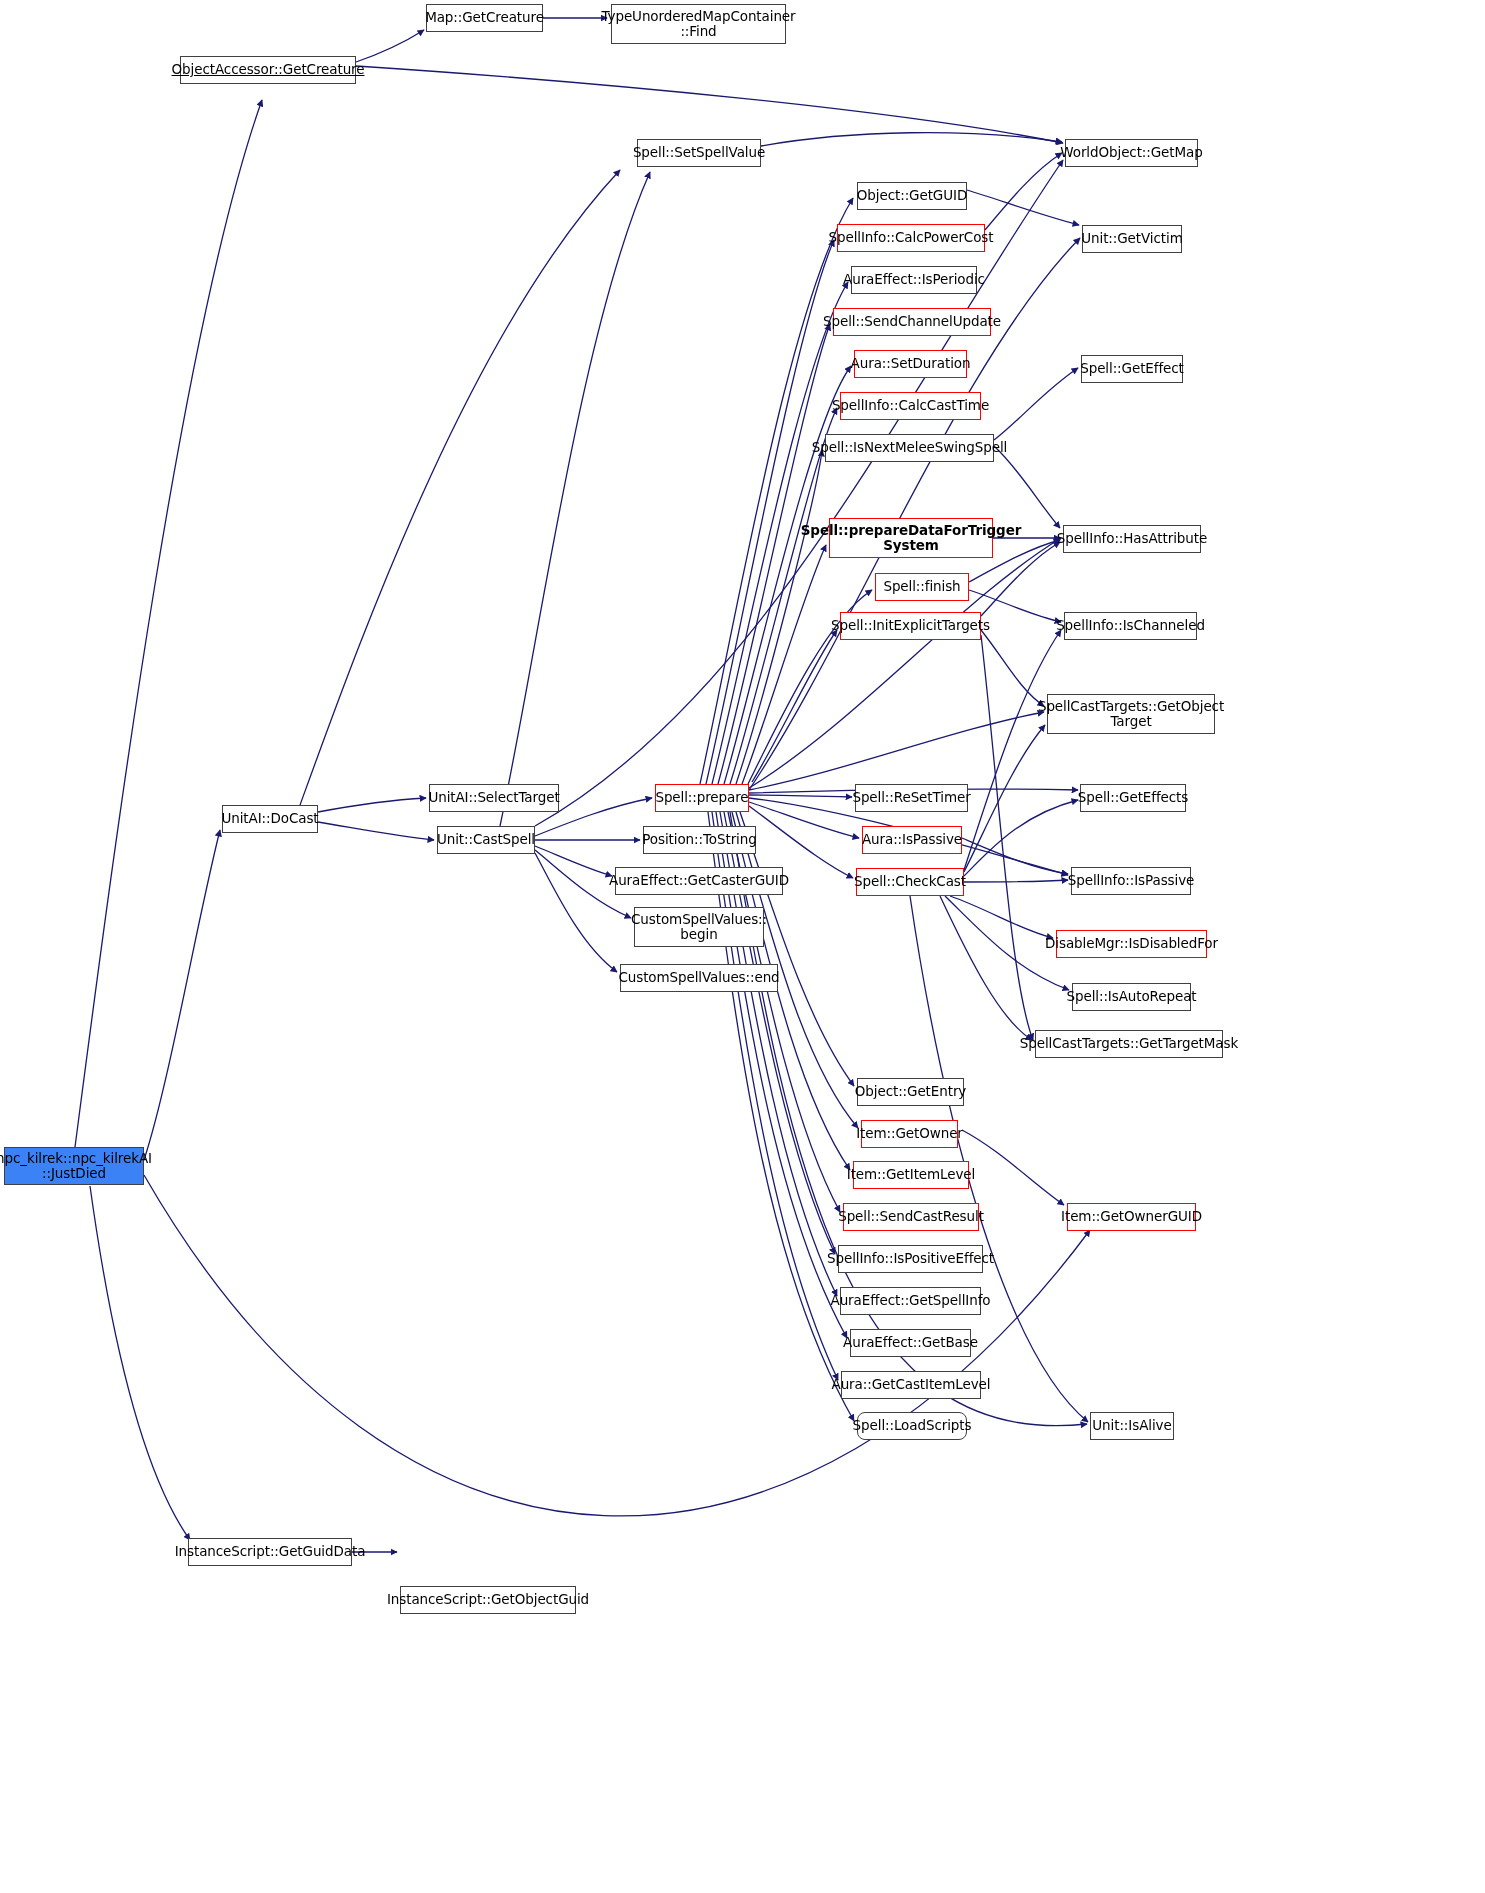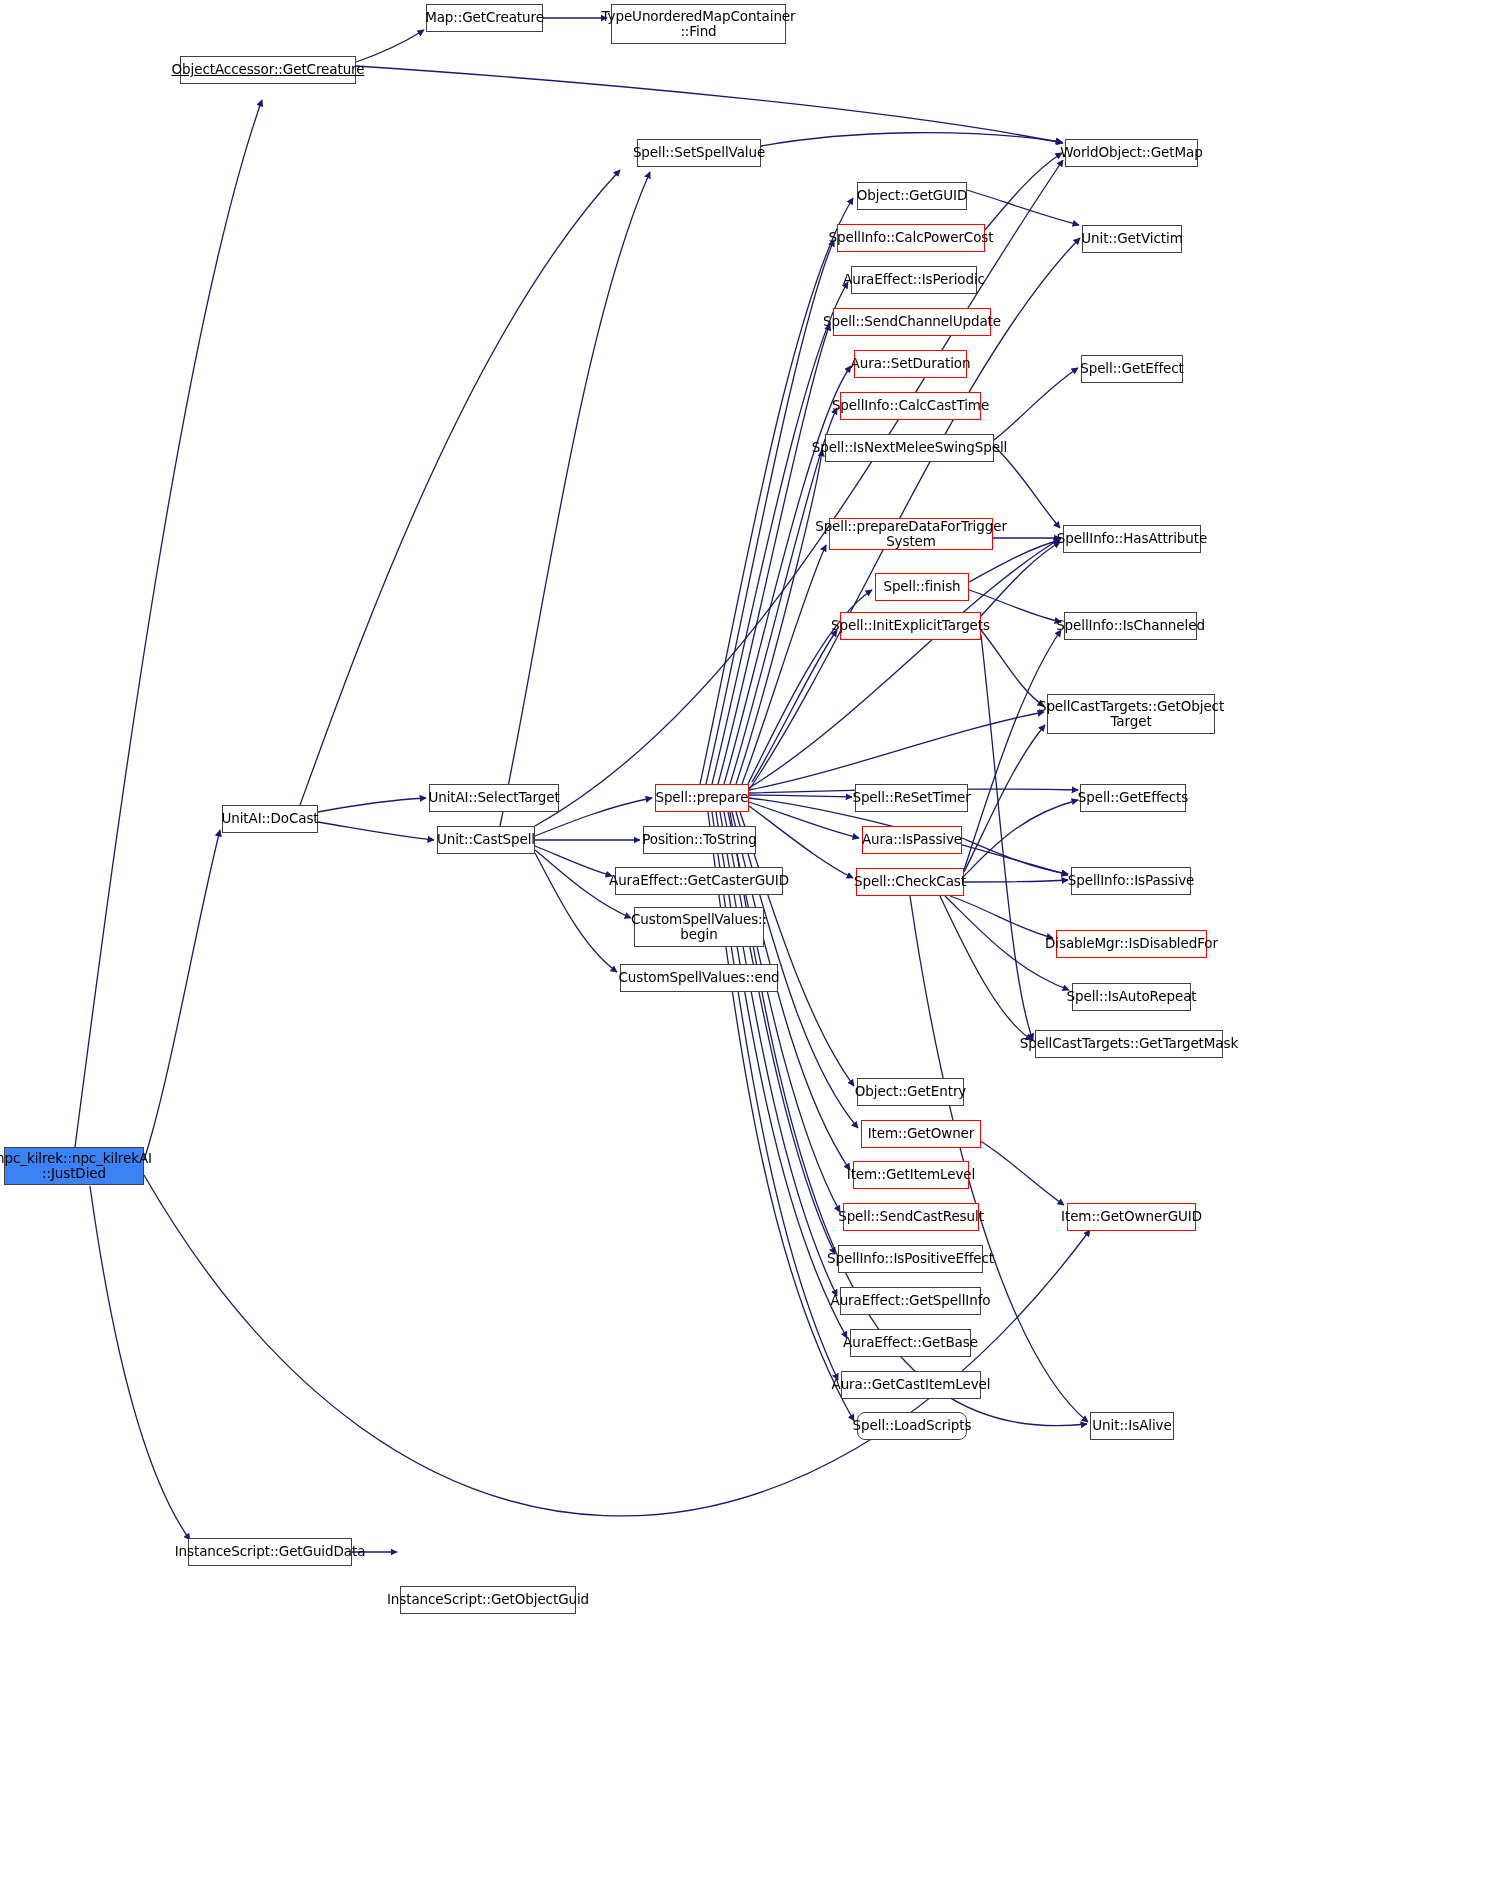--- a/index.html
+++ b/index.html
@@ -145,29 +145,29 @@
 begin</div>
       <div class="node" style="left: 620px; top: 964px; width: 158px; height: 28px;">CustomSpellValues::end</div>
       <div class="node red" style="left: 655px; top: 784px; width: 94px; height: 28px;">Spell::prepare</div>
       <div class="node" style="left: 857px; top: 182px; width: 110px; height: 28px;">Object::GetGUID</div>
       <div class="node red" style="left: 837px; top: 224px; width: 148px; height: 28px;">SpellInfo::CalcPowerCost</div>
       <div class="node" style="left: 851px; top: 266px; width: 126px; height: 28px;">AuraEffect::IsPeriodic</div>
       <div class="node red" style="left: 833px; top: 308px; width: 158px; height: 28px;">Spell::SendChannelUpdate</div>
       <div class="node red" style="left: 854px; top: 350px; width: 113px; height: 28px;">Aura::SetDuration</div>
       <div class="node red" style="left: 840px; top: 392px; width: 141px; height: 28px;">SpellInfo::CalcCastTime</div>
       <div class="node" style="left: 825px; top: 434px; width: 169px; height: 28px;">Spell::IsNextMeleeSwingSpell</div>
-      <div class="node red" style="left: 829px; top: 518px; width: 164px; height: 32px;">Spell::prepareDataForTrigger
+      <div class="node red" style="left: 829px; top: 518px; width: 164px; height: 40px; font-weight: bold;">Spell::prepareDataForTrigger
 System</div>
       <div class="node red" style="left: 875px; top: 573px; width: 94px; height: 28px;">Spell::finish</div>
       <div class="node red" style="left: 840px; top: 612px; width: 141px; height: 28px;">Spell::InitExplicitTargets</div>
       <div class="node" style="left: 855px; top: 784px; width: 113px; height: 28px;">Spell::ReSetTimer</div>
       <div class="node red" style="left: 862px; top: 826px; width: 100px; height: 28px;">Aura::IsPassive</div>
       <div class="node red" style="left: 856px; top: 868px; width: 108px; height: 28px;">Spell::CheckCast</div>
       <div class="node" style="left: 857px; top: 1078px; width: 107px; height: 28px;">Object::GetEntry</div>
-      <div class="node red" style="left: 861px; top: 1120px; width: 120px; height: 28px;">Item::GetOwner</div>
+      <div class="node red" style="left: 861px; top: 1120px; width: 97px; height: 28px;">Item::GetOwner</div>
       <div class="node red" style="left: 853px; top: 1161px; width: 116px; height: 28px;">Item::GetItemLevel</div>
       <div class="node red" style="left: 843px; top: 1203px; width: 136px; height: 28px;">Spell::SendCastResult</div>
       <div class="node" style="left: 838px; top: 1245px; width: 145px; height: 28px;">SpellInfo::IsPositiveEffect</div>
       <div class="node" style="left: 840px; top: 1287px; width: 141px; height: 28px;">AuraEffect::GetSpellInfo</div>
       <div class="node" style="left: 850px; top: 1329px; width: 121px; height: 28px;">AuraEffect::GetBase</div>
       <div class="node" style="left: 841px; top: 1371px; width: 140px; height: 28px;">Aura::GetCastItemLevel</div>
       <div class="node" style="left: 857px; top: 1412px; width: 110px; height: 28px; border-radius: 8px;">Spell::LoadScripts</div>
       <div class="node" style="left: 1065px; top: 139px; width: 133px; height: 28px;">WorldObject::GetMap</div>
       <div class="node" style="left: 1082px; top: 225px; width: 100px; height: 28px;">Unit::GetVictim</div>
       <div class="node" style="left: 1081px; top: 355px; width: 102px; height: 28px;">Spell::GetEffect</div>

